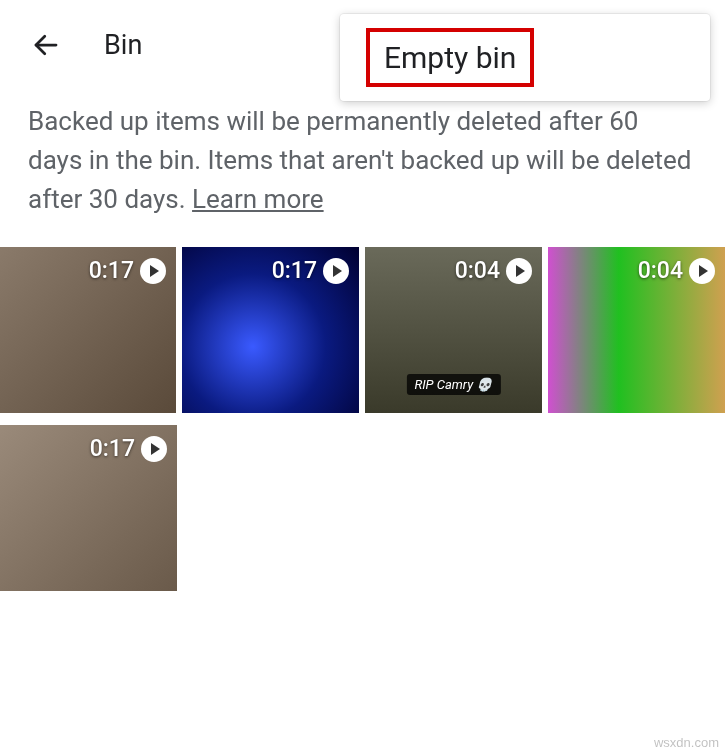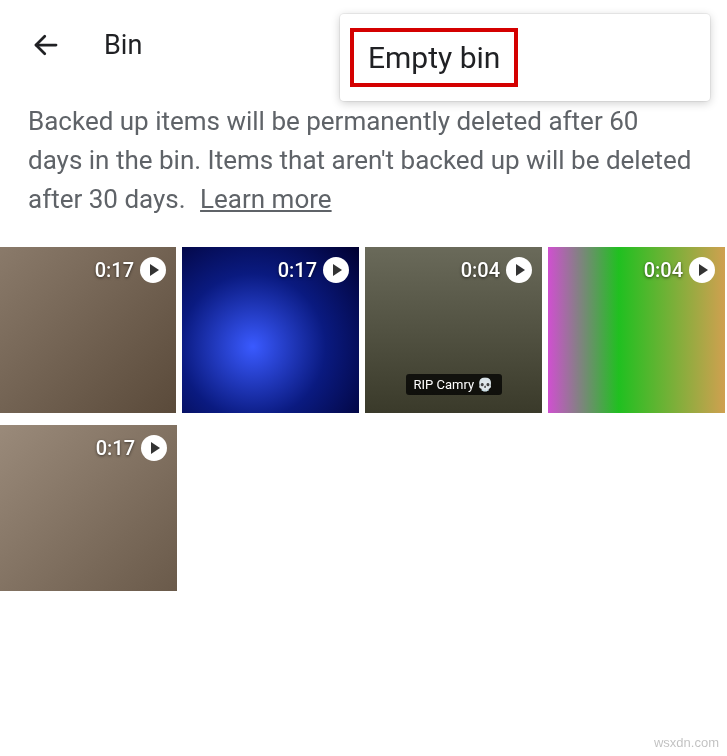--- a/index.html
+++ b/index.html
@@ -36,21 +36,21 @@
       font-weight: 400;
       color: #202124;
     }
     .menu-popup {
       position: absolute;
       top: 14px;
       left: 340px;
       background: #ffffff;
       box-shadow: 0 2px 10px rgba(0,0,0,0.2), 0 0 0 1px rgba(0,0,0,0.05);
       border-radius: 4px;
-      padding: 12px 0;
+      padding: 12px 16px;
       min-width: 370px;
       z-index: 100;
     }
     .menu-item-wrapper {
       padding: 14px 28px;
     }
     .menu-highlight {
       border: 4px solid #d40000;
       display: inline-block;
       padding: 8px 14px;
@@ -64,21 +64,20 @@
     .info-text {
       padding: 12px 28px 28px 28px;
       font-size: 26px;
       line-height: 1.5;
       color: #5f6368;
     }
     .learn-more {
       text-decoration: underline;
       cursor: pointer;
       color: #5f6368;
-      margin-left: 8px;
     }
     .grid {
       display: flex;
       flex-wrap: wrap;
       gap: 6px;
       padding: 0;
     }
     .thumb {
       width: 177px;
       height: 166px;
@@ -91,21 +90,21 @@
       position: absolute;
       top: 10px;
       right: 10px;
       display: flex;
       align-items: center;
       gap: 6px;
       z-index: 2;
     }
     .duration {
       color: #ffffff;
-      font-size: 20px;
+      font-size: 23px;
       font-weight: 500;
       text-shadow: 0 1px 3px rgba(0,0,0,0.6);
     }
     .play-icon {
       width: 26px;
       height: 26px;
       background: #ffffff;
       border-radius: 50%;
       display: flex;
       align-items: center;
@@ -123,20 +122,21 @@
       position: absolute;
       bottom: 18px;
       left: 50%;
       transform: translateX(-50%);
       background: rgba(0,0,0,0.75);
       color: #fff;
       font-size: 13px;
       padding: 3px 8px;
       border-radius: 3px;
       white-space: nowrap;
+      font-style: italic;
     }
     
     .bg1 { background: linear-gradient(135deg, #8a7a6a 0%, #5a4a3a 100%); }
     .bg2 { background: radial-gradient(circle at 40% 60%, #3a5aff 0%, #0a1a80 50%, #000030 100%); }
     .bg3 { background: linear-gradient(180deg, #6a6a5a 0%, #3a3a2a 100%); }
     .bg4 { background: linear-gradient(90deg, #d050d0 0%, #20c020 40%, #d0a050 100%); }
     .bg5 { background: linear-gradient(135deg, #9a8a7a 0%, #6a5a4a 100%); }
     .row2 {
       margin-top: 6px;
     }

